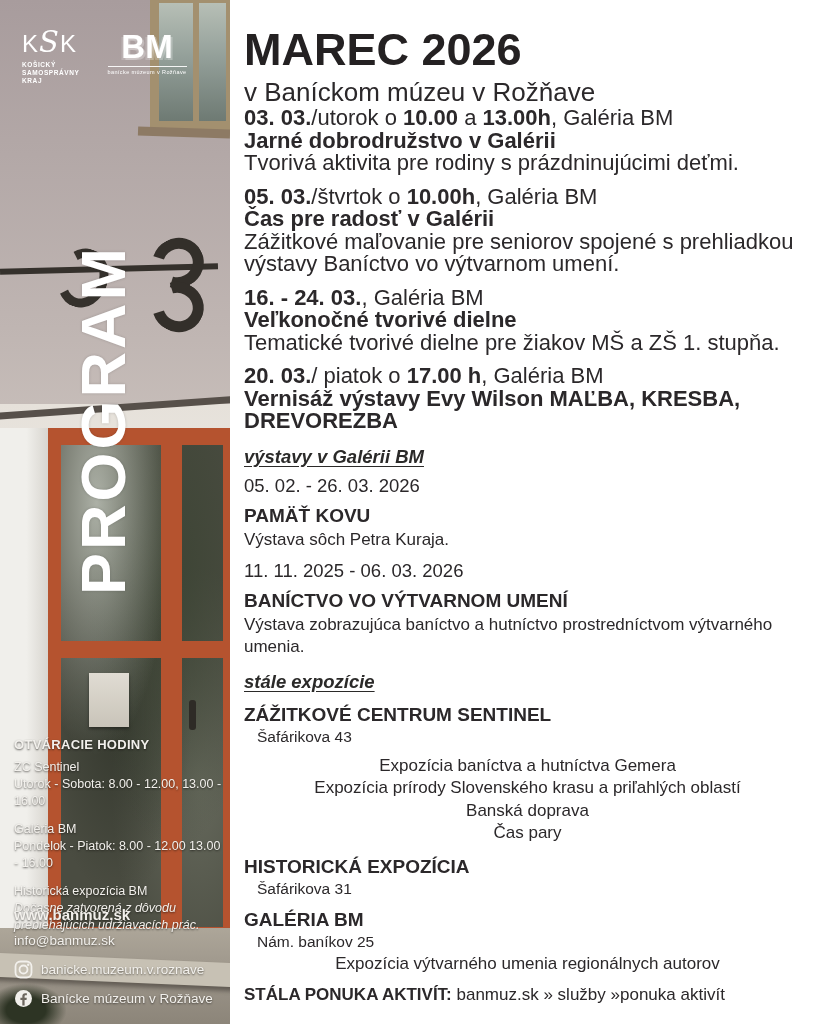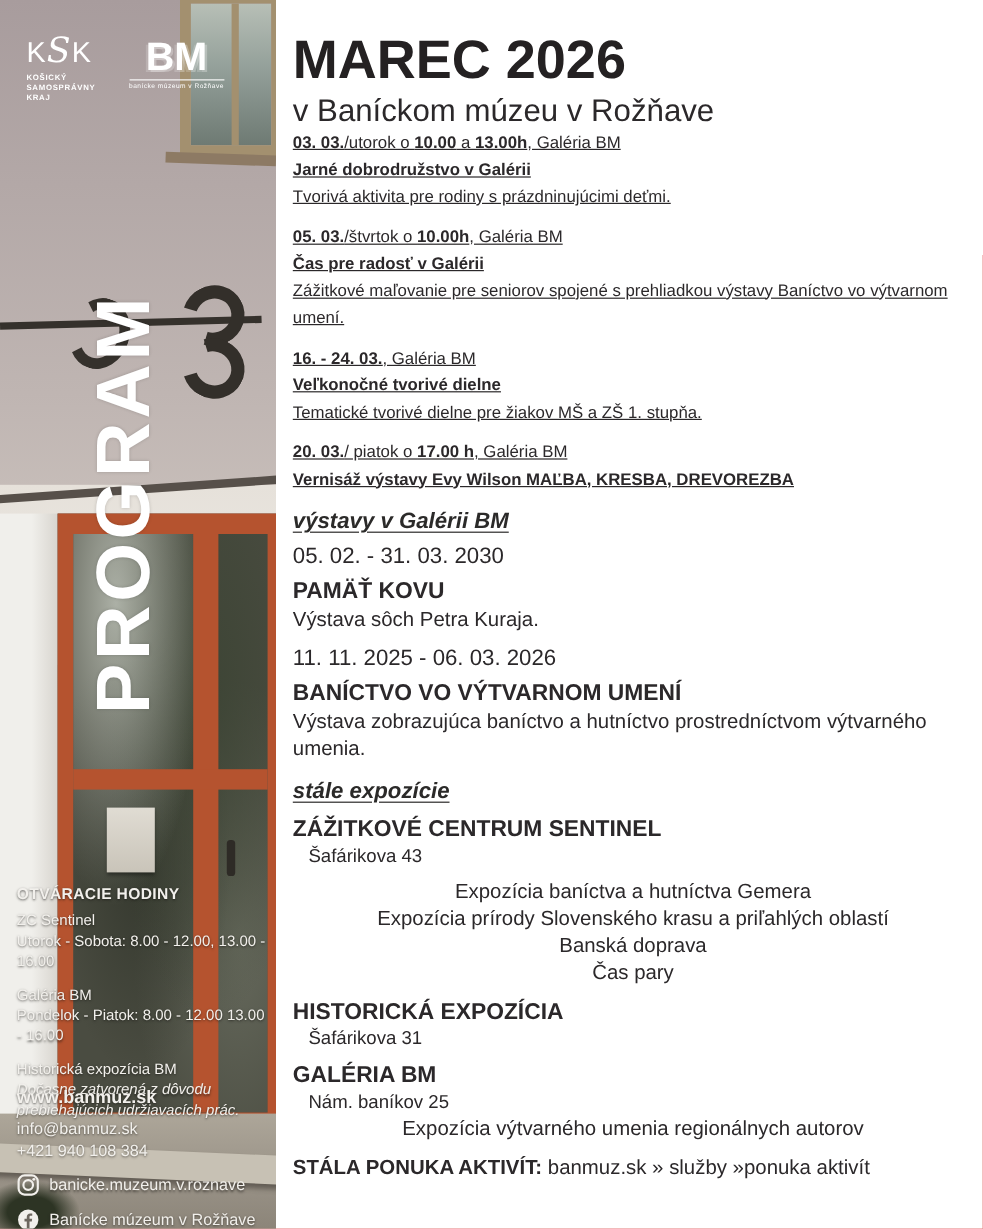--- a/index.html
+++ b/index.html
@@ -56,21 +56,21 @@
   .contact-web{font-size:15px;font-weight:700;margin-bottom:9px;}
   .contact-line{font-size:13.5px;line-height:18px;}
   .social{display:flex;align-items:center;gap:8px;margin-top:10px;font-size:13.5px;}
   .social svg{display:block;}
 
   
   .content{position:absolute;left:230px;top:0;right:0;bottom:0;background:#fff;padding:26px 8px 0 14px;box-sizing:border-box;color:#2b282a;overflow:hidden;}
   .title{font-size:45px;line-height:48px;font-weight:800;letter-spacing:0;color:#242122;margin:0;}
   .subtitle{font-size:26px;line-height:30px;font-weight:400;color:#2b282a;margin:3px 0 0;}
   .section-heading{font-style:italic;font-weight:700;font-size:18.5px;color:#2b2a29;text-decoration:underline;text-underline-offset:3px;margin:13px 0 7px;}
-  .event{font-size:14px;line-height:22.5px;margin-bottom:11px;text-decoration:underline;}
+  .event{font-size:22px;line-height:22.5px;margin-bottom:11px;}
   .event-title{font-weight:700;}
   .exh-dates{font-size:18.5px;margin:2px 0 8px;}
   .exh-title{font-size:19px;font-weight:700;margin:0 0 2px;}
   .exh-desc{font-size:17px;line-height:22px;margin-bottom:9px;}
   .perm-title{font-size:19px;font-weight:700;margin-top:11px;}
   .perm-addr{font-size:15.5px;margin:2px 13px 9px;}
   .perm-items div{font-size:17px;line-height:22.5px;text-align:center;}
   .offer{font-size:17px;margin-top:10px;}
   .offer .lbl{font-weight:700;}
 </style>
@@ -133,21 +133,20 @@
       </div>
       <div class="hours-entry">
         <div>Historická expozícia BM</div>
         <div class="hours-note">Dočasne zatvorená z dôvodu prebiehajúcich udržiavacích prác.</div>
       </div>
     </div>
 
     <div class="contact">
       <div class="contact-web">www.banmuz.sk</div>
       <div class="contact-line">info@banmuz.sk</div>
-      <div class="contact-line">+421 940 108 384</div>
       <div class="social">
         <span>
           <svg width="19" height="19" viewBox="0 0 19 19">
               <rect x="1.5" y="1.5" width="16" height="16" rx="5" fill="none" stroke="#f2f0ec" stroke-width="1.8"></rect>
               <circle cx="9.5" cy="9.5" r="4" fill="none" stroke="#f2f0ec" stroke-width="1.8"></circle>
               <circle cx="14.2" cy="4.8" r="1.2" fill="#f2f0ec"></circle>
             </svg>
         </span>
         <span>banicke.muzeum.v.roznave</span>
       </div>
@@ -184,21 +183,21 @@
       <div>Tematické tvorivé dielne pre žiakov MŠ a ZŠ 1. stupňa.</div>
     </div>
     <div class="event">
       <div><span style="font-weight: 700;">20. 03.</span><span>/ piatok o </span><span style="font-weight: 700;">17.00 h</span><span>, Galéria BM</span></div>
       <div class="event-title">Vernisáž výstavy Evy Wilson MAĽBA, KRESBA, DREVOREZBA</div>
     </div>
 
     <div class="section-heading">výstavy v Galérii BM</div>
 
     <div>
-      <div class="exh-dates">05. 02. - 31. 03. 2030</div>
+      <div class="exh-dates">05. 02. - 26. 03. 2026</div>
       <div class="exh-title">PAMÄŤ KOVU</div>
       <div class="exh-desc">Výstava sôch Petra Kuraja.</div>
     </div>
     <div>
       <div class="exh-dates">11. 11. 2025 - 06. 03. 2026</div>
       <div class="exh-title">BANÍCTVO VO VÝTVARNOM UMENÍ</div>
       <div class="exh-desc">Výstava zobrazujúca baníctvo a hutníctvo prostredníctvom výtvarného umenia.</div>
     </div>
 
     <div class="section-heading">stále expozície</div>

